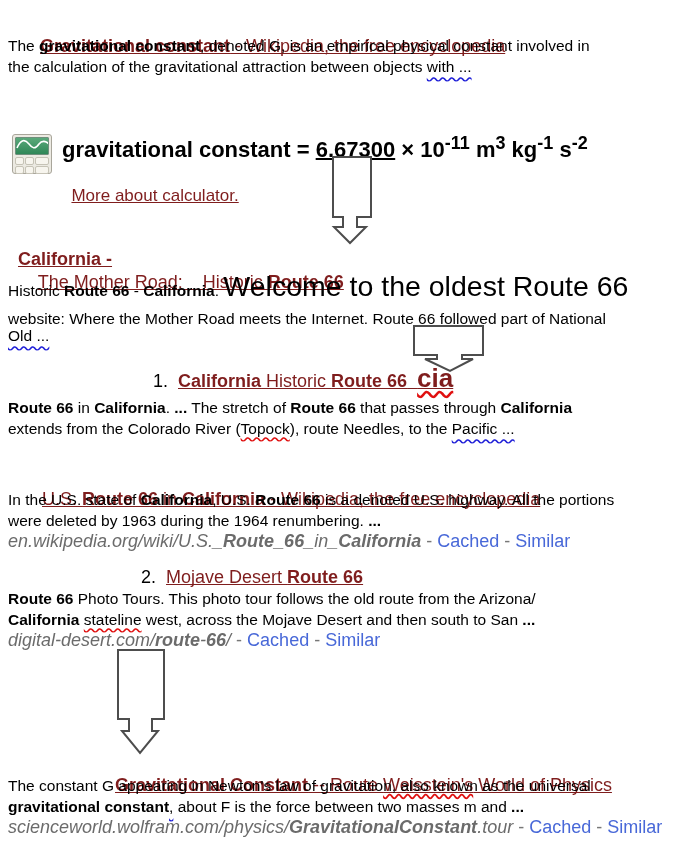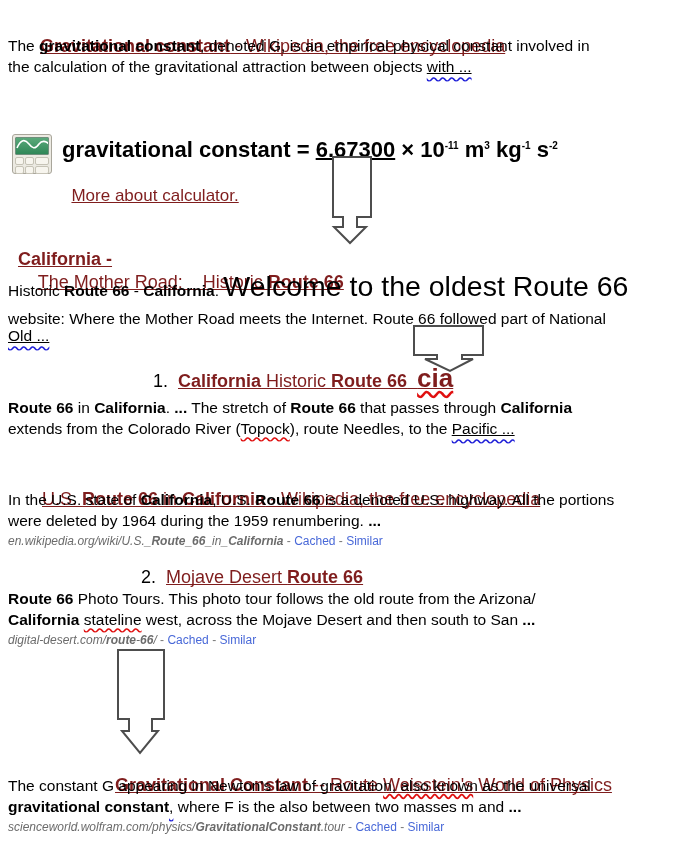--- a/index.html
+++ b/index.html
@@ -5,31 +5,31 @@
   html,body{margin:0;padding:0}
   body{
     width:679px;height:852px;background:#ffffff;position:relative;overflow:hidden;
     font-family:"Liberation Sans",sans-serif;color:#000;
   }
   .abs{position:absolute;white-space:pre}
   .bodytext{font-size:15.5px;line-height:21px}
   .title{font-size:18px;line-height:22px}
   .b{font-weight:bold}
   a.lnk{color:#7f1d1d;text-decoration:underline;text-decoration-skip-ink:none;cursor:pointer}
-  .url{font-size:12px;font-style:italic;color:#6b6b6b;line-height:21px}
+  .url{font-size:18px;font-style:italic;color:#6b6b6b;line-height:21px}
   .cach{color:#4868d8;font-style:normal;text-decoration:none;cursor:pointer}
   .gsep{color:#777;font-style:normal}
   .sqr{text-decoration:underline;text-decoration-style:wavy;text-decoration-color:#e01010;
        text-decoration-skip-ink:none;text-underline-offset:2px}
   .sqb{text-decoration:underline;text-decoration-style:wavy;text-decoration-color:#2020d8;
        text-decoration-skip-ink:none;text-underline-offset:4px}
-  .usolid{text-decoration:underline;text-decoration-skip-ink:none}
+  .usolid{text-decoration-skip-ink:none}
   .eq{font-size:22px;font-weight:bold;line-height:26px}
   .eqv{text-decoration:underline;text-decoration-thickness:2px;text-decoration-skip-ink:none}
-  .sup{font-size:10px;position:relative;top:-8px}
+  .sup{font-size:18px;position:relative;top:-8px}
   .welcome{font-size:28.5px}
   .cia{font-size:26px;font-weight:bold;text-decoration:underline;text-decoration-style:wavy;
        text-decoration-color:#e01010;text-decoration-skip-ink:none;text-underline-offset:3px}
   .morelink{font-size:17px;line-height:21px}
   
   .calc-icon{position:absolute;left:12px;top:134px;width:40px;height:40px;background:#eceae2;
     border:1px solid #a9a69b;border-radius:3px;box-sizing:border-box;padding:2px}
   .calc-screen{height:16px;background:linear-gradient(#5aa97a,#2f8757);border:1px solid #6f8f7c;
     border-radius:1px;position:relative;overflow:hidden}
   .calc-keys{display:grid;grid-template-columns:1fr 1fr 1.5fr;grid-auto-rows:8px;gap:1px;margin-top:2px}
@@ -84,30 +84,30 @@
 </svg>
 
 <div class="abs title" style="left:153px;top:363px;line-height:30px"><span>1.&nbsp; </span><a class="lnk"><span class="b">California</span><span> Historic </span><span class="b">Route 66</span><span>&nbsp; </span><span class="cia">cia</span></a></div>
 <div class="abs bodytext" style="left:8px;top:397px"><span class="b">Route 66</span><span> in </span><span class="b">California</span><span>. </span><span class="b">...</span><span> The stretch of </span><span class="b">Route 66</span><span> that passes through </span><span class="b">California</span></div>
 <div class="abs bodytext" style="left:8px;top:418px"><span>extends from the Colorado River (</span><span class="sqr">Topock</span><span>), route Needles, to the </span><span class="usolid"><span class="sqb">Pacific ...</span></span></div>
 
 <div class="abs title" style="left:32px;top:466px">
   <a class="lnk"><span>U.S. </span><span class="b">Route 66</span><span> in </span><span class="b">California</span><span> - Wikipedia, the free encyclopedia</span></a>
 </div>
 <div class="abs bodytext" style="left:8px;top:489px"><span>In the U.S. state of </span><span class="b">California</span><span>, U.S. </span><span class="b">Route 66</span><span> is a denoted U.S. highway. All the portions</span></div>
-<div class="abs bodytext" style="left:8px;top:510px"><span>were deleted by 1964 during the 1959 renumbering. </span><span class="b">...</span></div>
+<div class="abs bodytext" style="left:8px;top:510px"><span>were deleted by 1963 during the 1964 renumbering. </span><span class="b">...</span></div>
 <div class="abs url" style="left:8px;top:531px"><span><span>en.wikipedia.org/wiki/U.S._</span><span class="b">Route_66</span><span>_in_</span><span class="b">California</span></span><span class="gsep"> - </span><span class="cach">Cached</span><span class="gsep"> - </span><span class="cach">Similar</span></div>
 
 <div class="abs title" style="left:141px;top:566px"><span>2.&nbsp; </span><a class="lnk"><span>Mojave Desert </span><span class="b">Route 66</span></a></div>
 <div class="abs bodytext" style="left:8px;top:588px"><span class="b">Route 66</span><span> Photo Tours. This photo tour follows the old route from the Arizona/</span></div>
 <div class="abs bodytext" style="left:8px;top:609px"><span class="b">California</span><span> </span><span class="sqr">stateline</span><span> west, across the Mojave Desert and then south to San </span><span class="b">...</span></div>
 <div class="abs url" style="left:8px;top:630px"><span><span>digital-desert.com/</span><span class="b">route</span><span>-</span><span class="b">66</span><span>/</span></span><span class="gsep"> - </span><span class="cach">Cached</span><span class="gsep"> - </span><span class="cach">Similar</span></div>
 
 <svg class="arrow" style="left:114px;top:646px" width="54" height="112" viewBox="0 0 54 112">
   <path d="M4,4 H50 V73 H38 V85 H44 L26,107 L8,85 H15 V73 H4 Z" fill="#ffffff" stroke="#4d4d4d" stroke-width="2"></path>
 </svg>
 
 <div class="abs title" style="left:105px;top:752px">
   <a class="lnk"><span class="b">Gravitational Constant</span><span> -- Route </span><span class="sqr">Weisstein's</span><span> World of Physics</span></a>
 </div>
 <div class="abs bodytext" style="left:8px;top:775px">The constant G appearing in Newton's law of gravitation, also known as the universal</div>
-<div class="abs bodytext" style="left:8px;top:796px"><span class="b">gravitational constant</span><span class="sqb">,</span><span> where F is the also between two masses m and </span><span class="b">...</span></div>
+<div class="abs bodytext" style="left:8px;top:796px"><span class="b">gravitational constant</span><span class="sqb">,</span><span> about F is the force between two masses m and </span><span class="b">...</span></div>
 <div class="abs url" style="left:8px;top:817px"><span><span>scienceworld.wolfram.com/physics/</span><span class="b">GravitationalConstant</span><span>.tour</span></span><span class="gsep"> - </span><span class="cach">Cached</span><span class="gsep"> - </span><span class="cach">Similar</span></div>
 
 </body></html>

